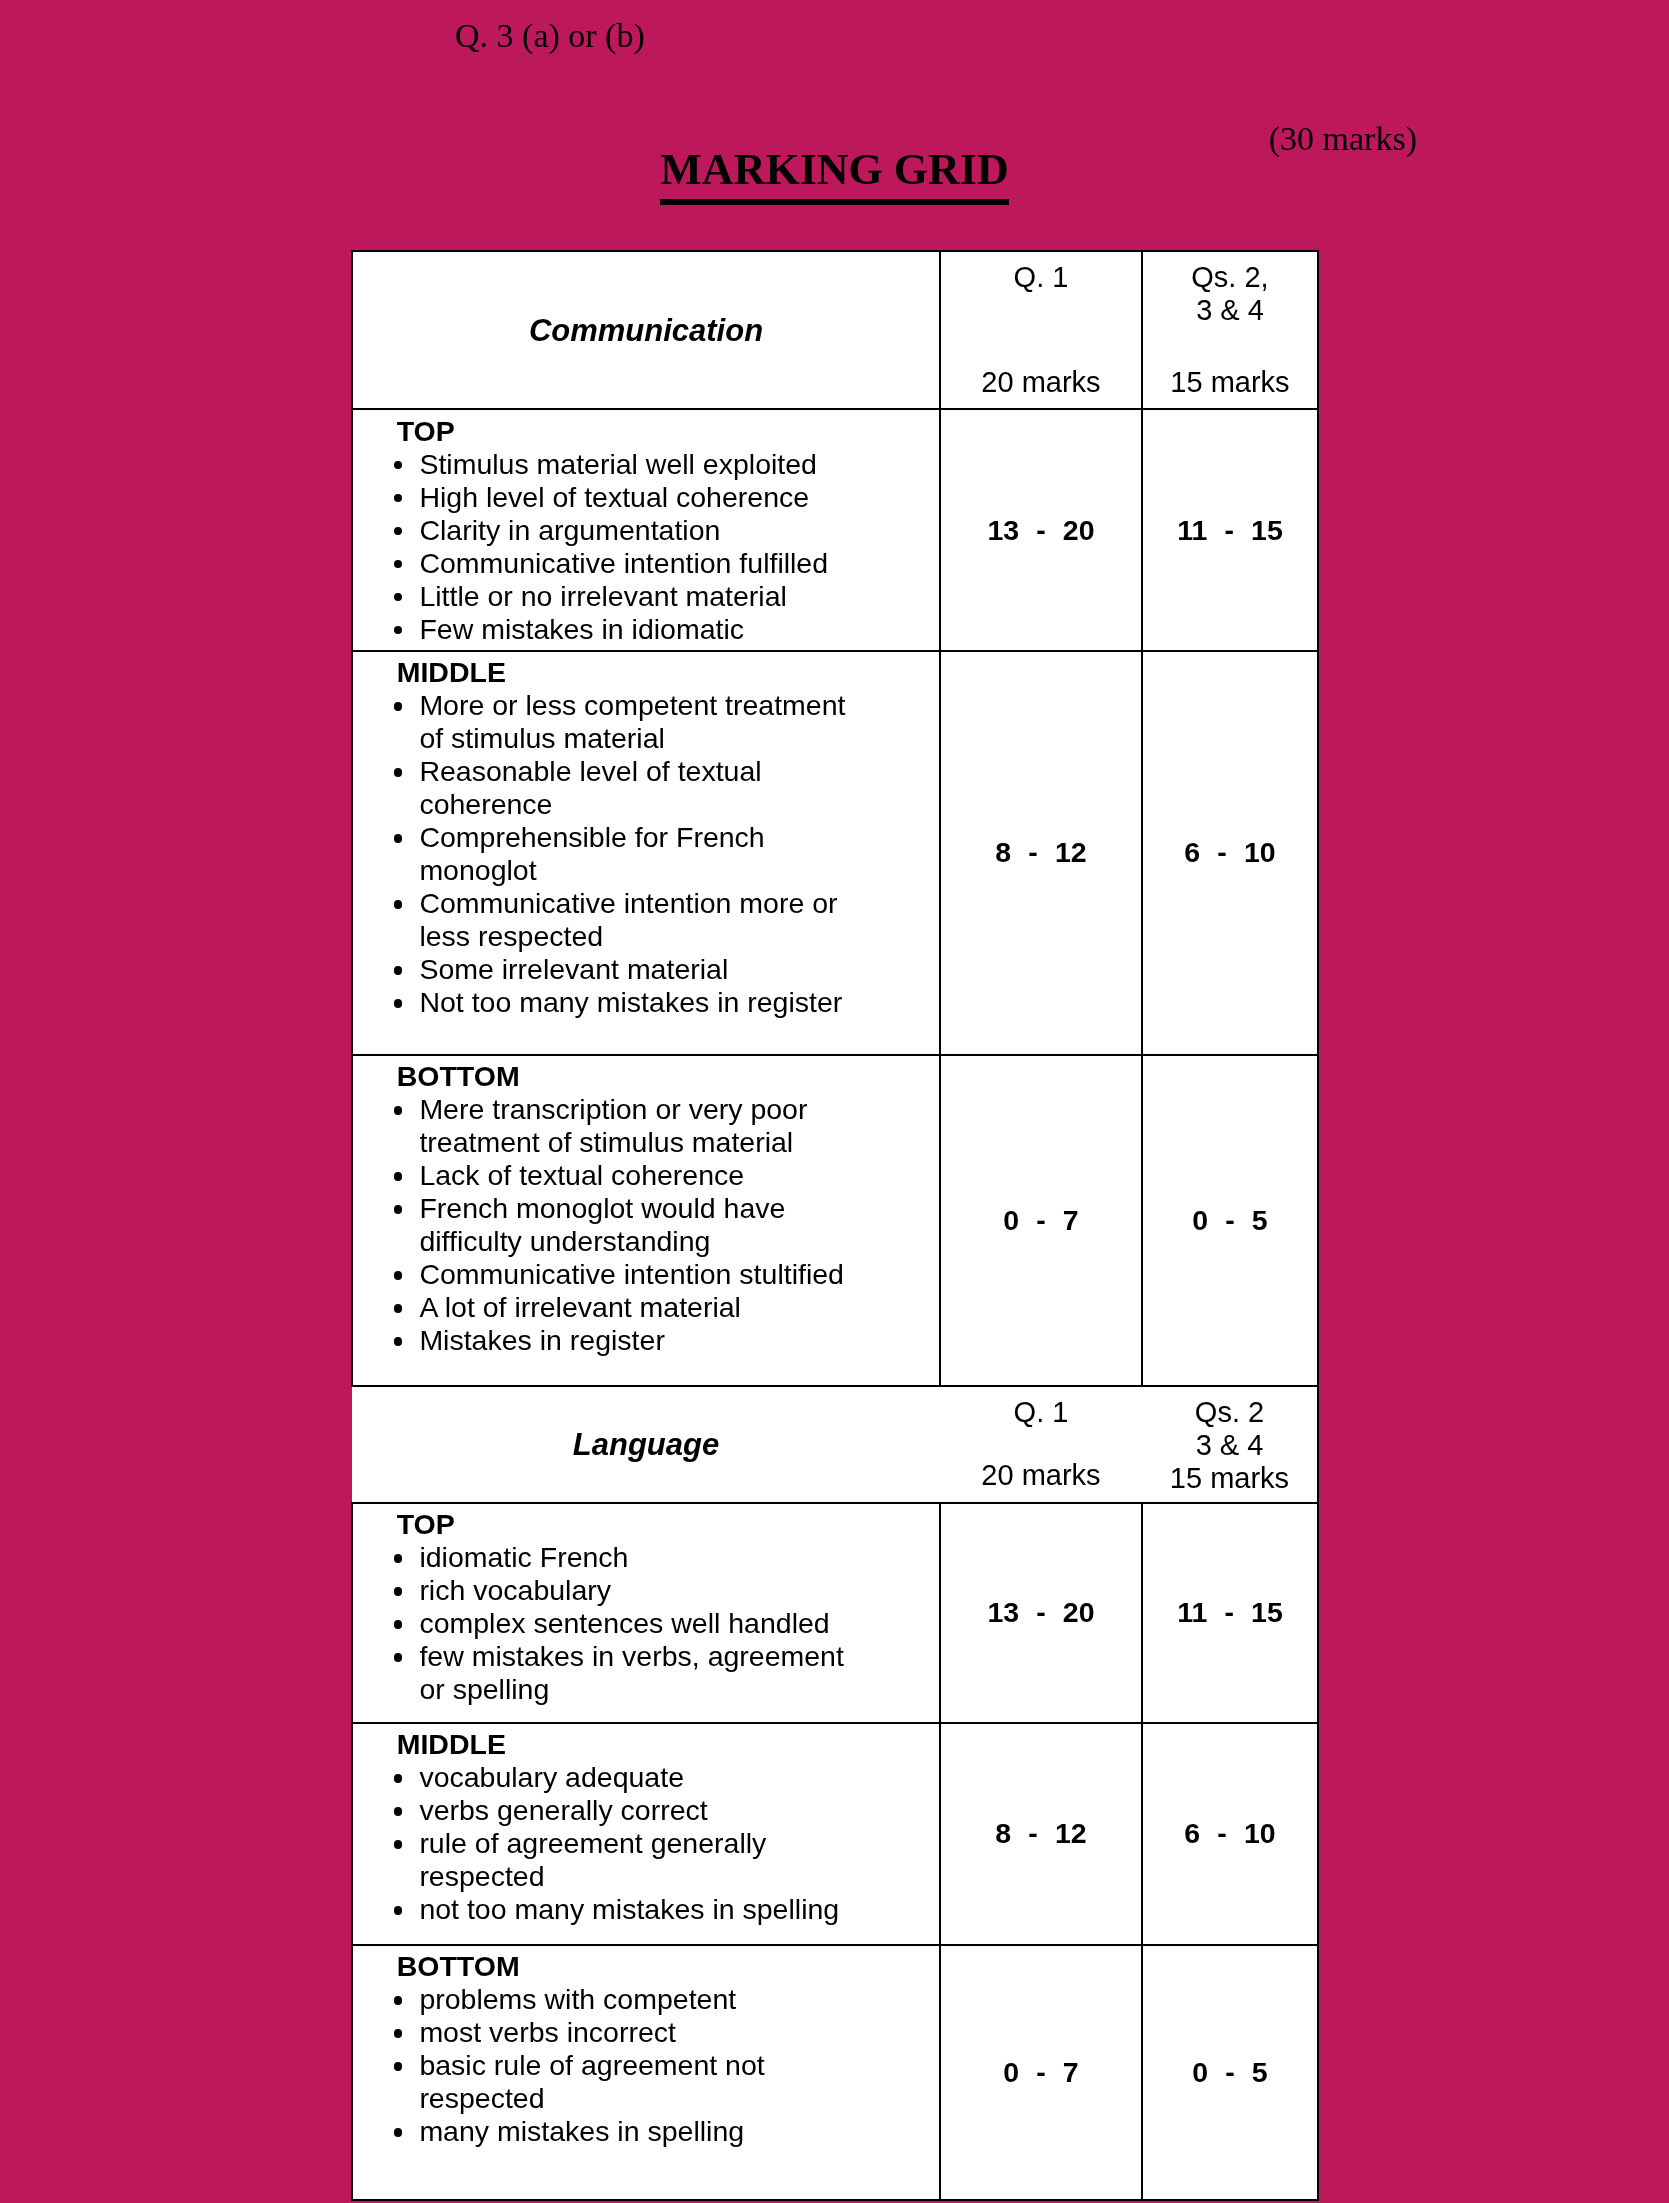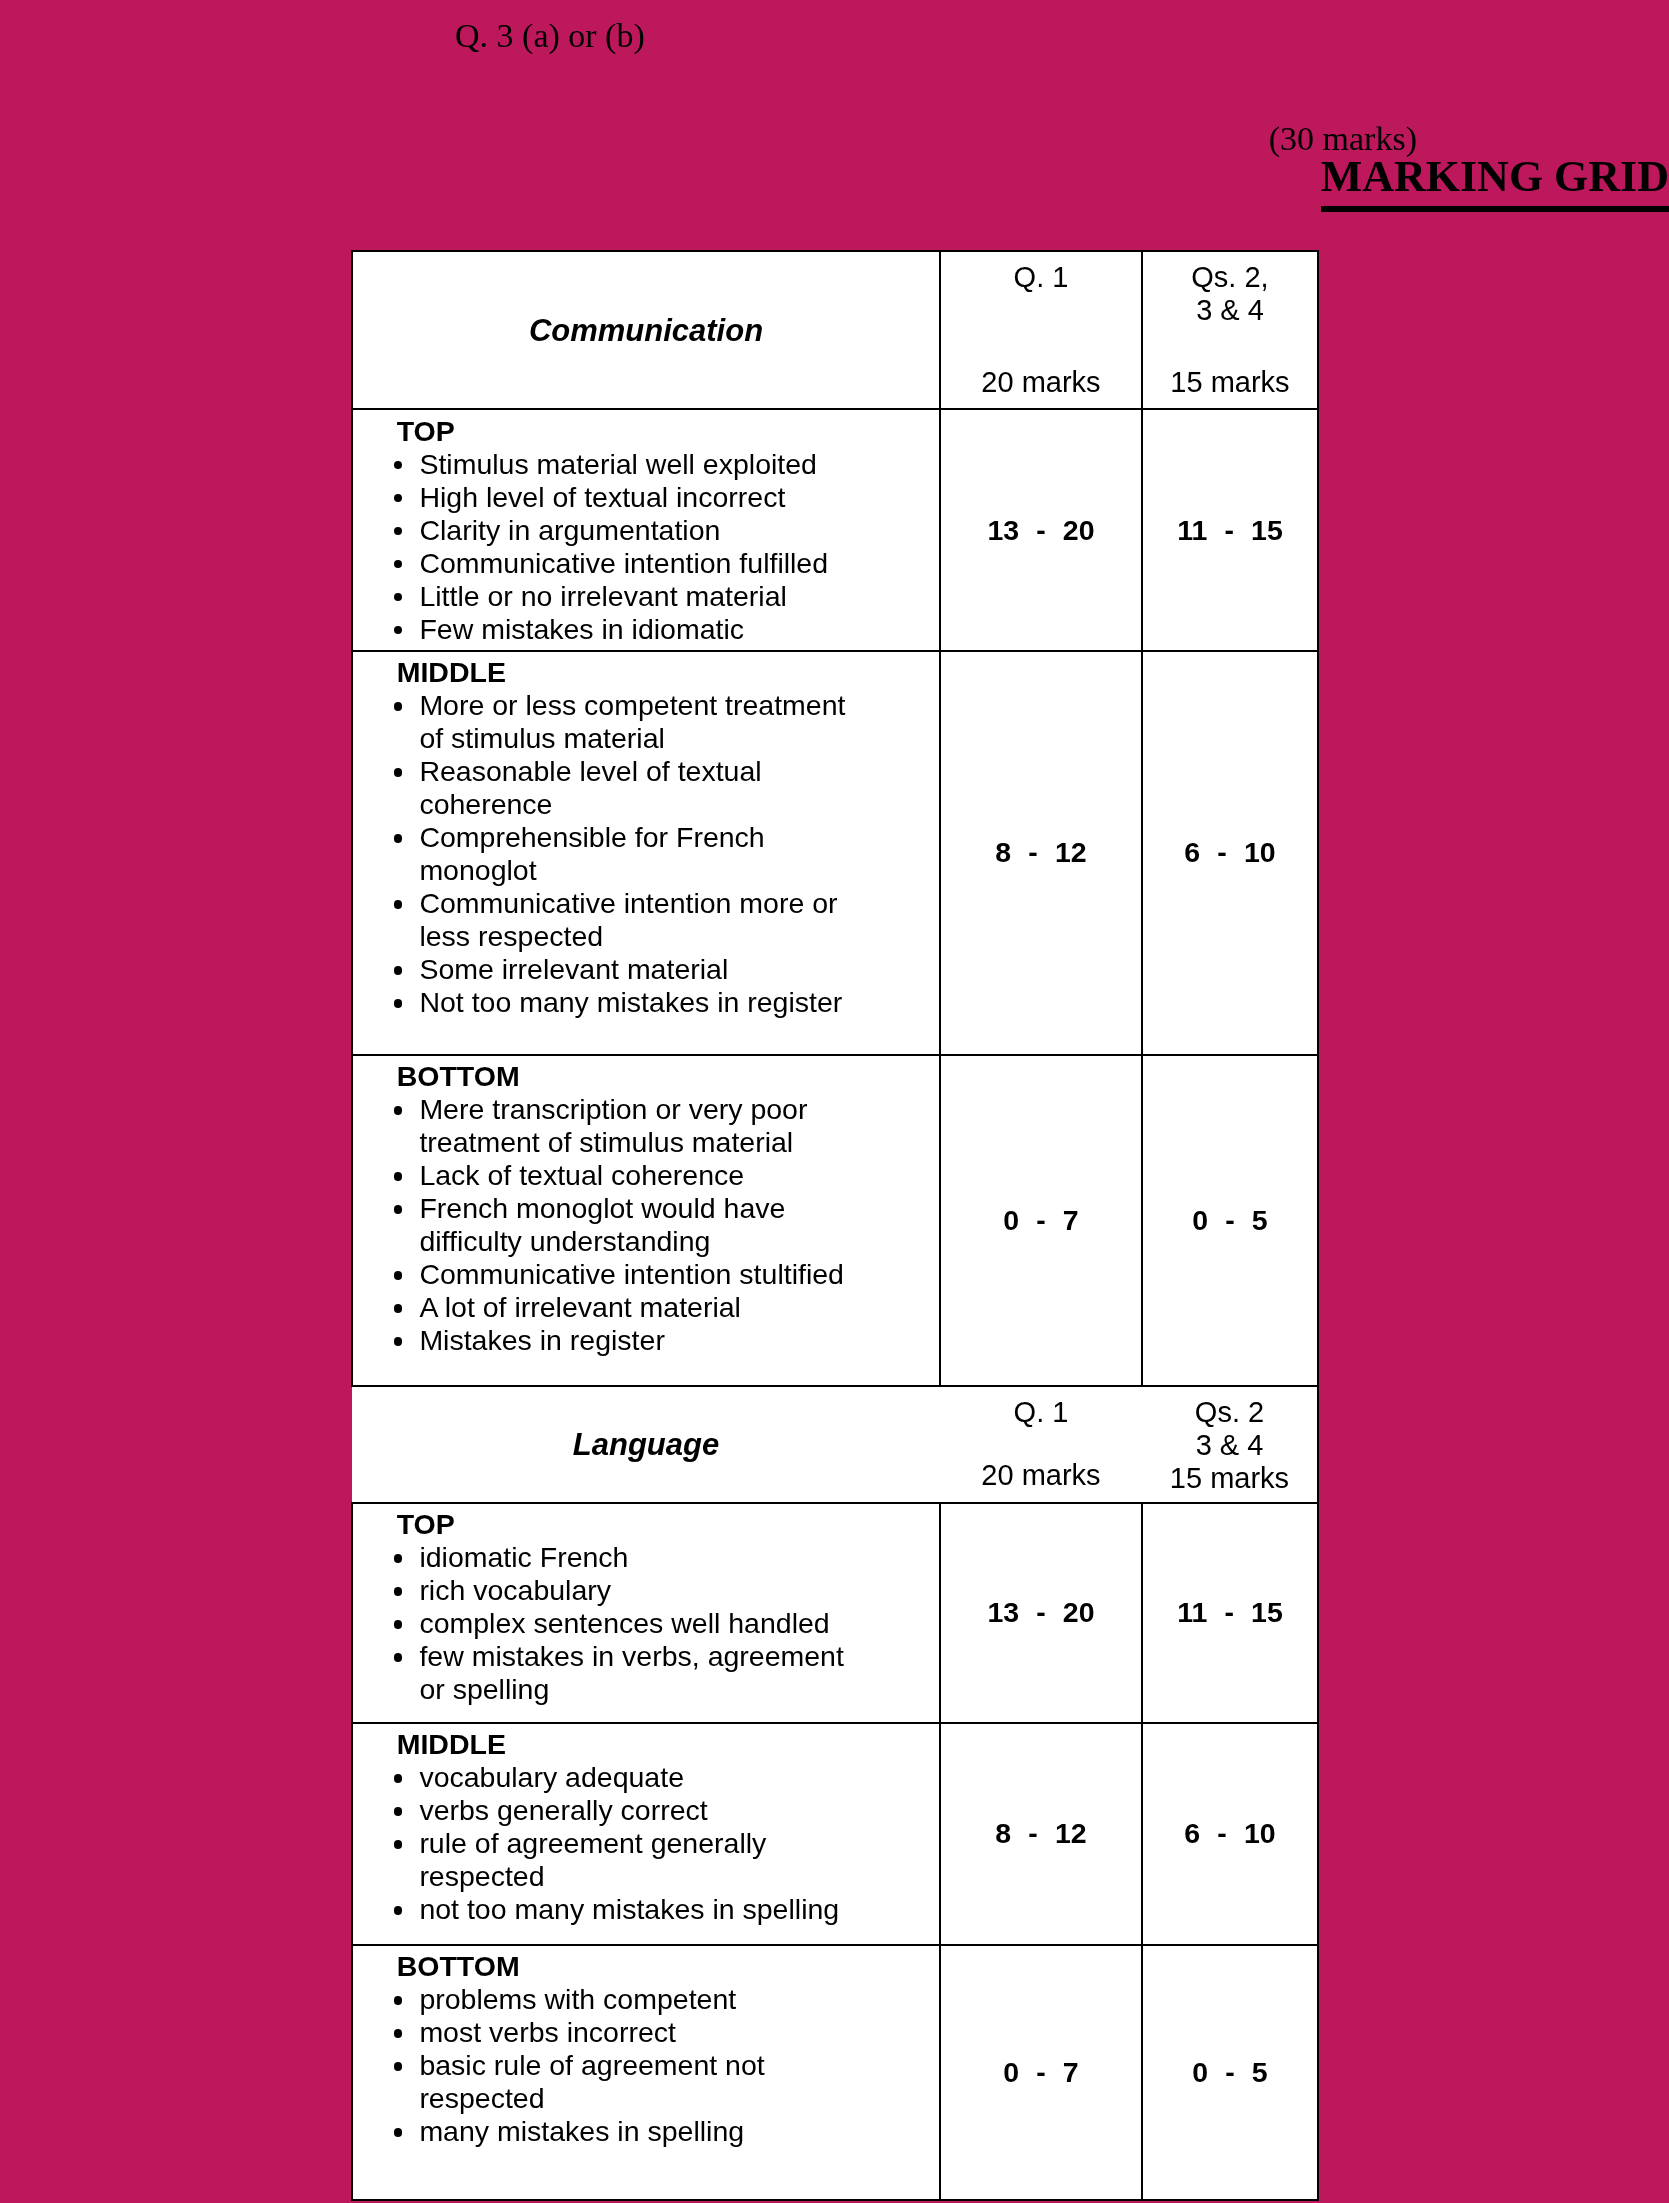--- a/index.html
+++ b/index.html
@@ -12,21 +12,21 @@
   }
   .page { position:absolute; inset:0; background:#be185d; }
 
   
   .intro-text { font-family:"Liberation Serif", serif; font-size:34px; line-height:38px; color:#000; }
   .q-line   { position:absolute; left:455px; top:16.5px; }
   .summary  { position:absolute; left:658px; top:48px; }
   .sum-row  { height:38px; white-space:nowrap; }
   .sum-label{ display:inline-block; width:305px; }
   .total    { position:absolute; top:120px; right:252px; }
-  .title-wrap { position:absolute; top:147px; left:0; width:100%; text-align:right;margin-top:7px; }
+  .title-wrap { position:absolute; top:147px; left:0; width:100%; text-align:center; }
   .title {
     display:inline-block;
     font-family:"Liberation Serif", serif;
     font-weight:bold; font-size:44px; line-height:46px;
     border-bottom:6.4px solid #000; padding-bottom:5.5px;
   }
 
   
   table.grid {
     position:absolute; left:351px; top:250px;
@@ -116,21 +116,21 @@
 
       <tr class="rh2">
         <td class="cell crit">
           <div class="band-label">TOP</div>
           <div class="bullet">
               <span class="dot"></span>
               <span class="btext">Stimulus material well exploited</span>
             </div>
           <div class="bullet">
               <span class="dot"></span>
-              <span class="btext">High level of textual incorrect</span>
+              <span class="btext">High level of textual coherence</span>
             </div>
           <div class="bullet">
               <span class="dot"></span>
               <span class="btext">Clarity in argumentation</span>
             </div>
           <div class="bullet">
               <span class="dot"></span>
               <span class="btext">Communicative intention fulfilled</span>
             </div>
           <div class="bullet">

